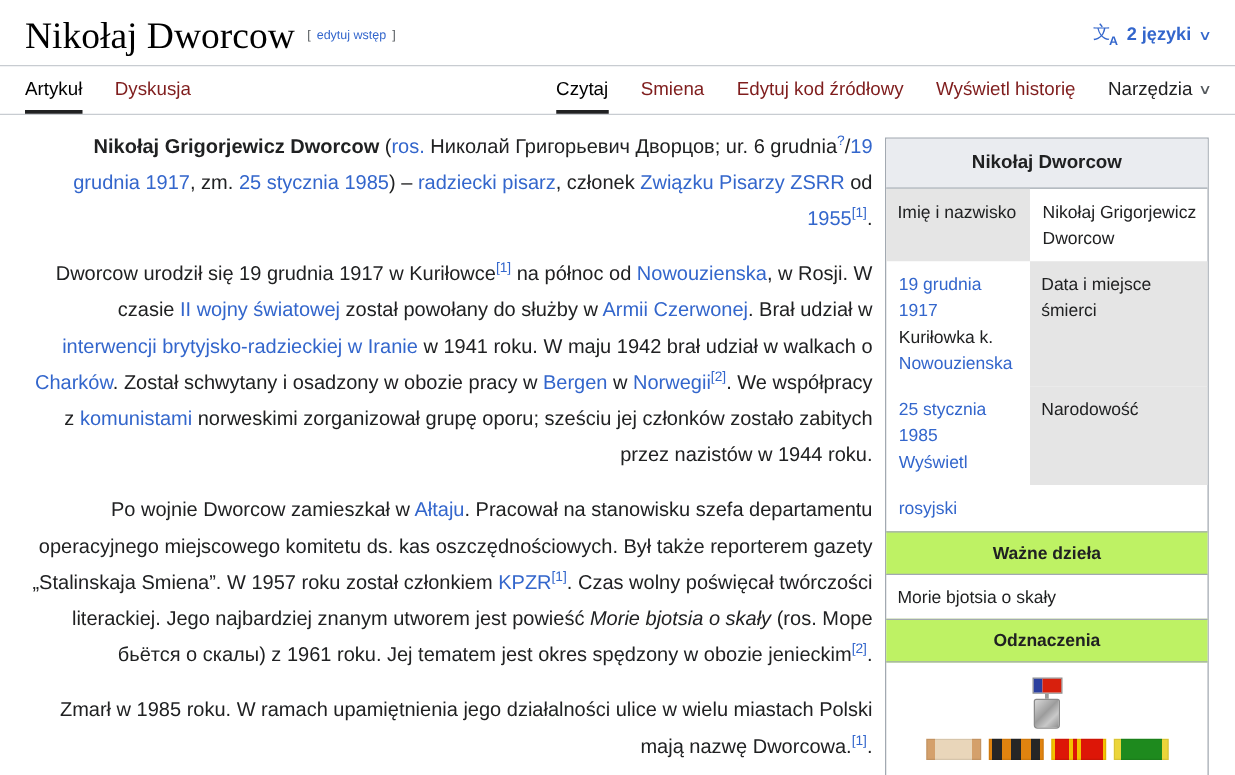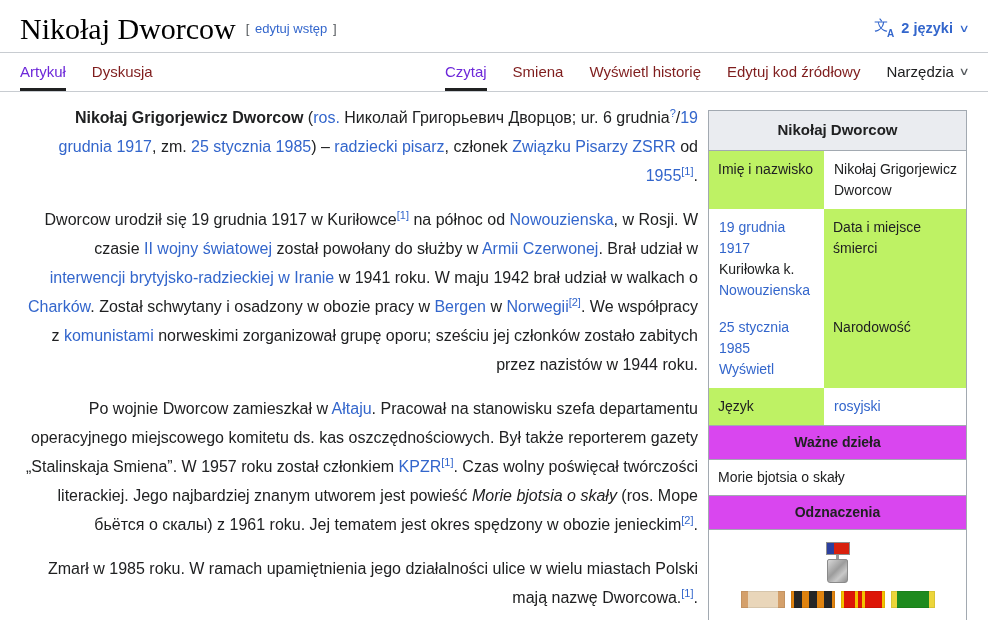--- a/index.html
+++ b/index.html
@@ -9,53 +9,53 @@
   .plain { color:#202122; }
   .bold { font-weight:bold; }
   .italic { font-style:italic; }
   sup.suplink { color:#3366cc; font-size:11px; vertical-align:super; line-height:0; cursor:pointer; }
 
   
   .title-row { display:flex; align-items:center; padding:8px 20px 4px 20px;
     border-bottom:1px solid #c8ccd1; height:53px; }
   h1.page-title { font-family:"Liberation Serif","DejaVu Serif",serif; font-weight:normal;
     font-size:30px; color:#000; line-height:1.1; }
-  .edit-intro { font-size:13px; margin-left:10px; color:#54595d;text-align:center; }
+  .edit-intro { font-size:10px; margin-left:10px; color:#54595d;text-align:center; }
   .edit-intro .link { margin:0 2px; }
   .lang-button { margin-left:auto; display:flex; align-items:center; gap:7px;
     color:#3366cc; font-weight:bold; font-size:14.5px; cursor:pointer; }
   .lang-icon { position:relative; width:20px; height:18px; font-weight:normal; }
   .lang-icon .zh { position:absolute; left:0; top:-2px; font-size:14px; color:#3366cc; }
   .lang-icon .la { position:absolute; right:0; bottom:-2px; font-size:10px; color:#3366cc; font-weight:bold; }
   .chev { font-size:11px; font-weight:normal; transform:scaleX(1.4); display:inline-block; }
 
   
   .tab-row { display:flex; justify-content:space-between; padding:0 20px;
     height:39px; border-bottom:1px solid #c8ccd1; font-size:15px; }
   .tab-group { display:flex; gap:26px; }
   .tab { display:flex; align-items:center; gap:6px; height:100%;
     border-bottom:3px solid transparent; padding-top:2px; cursor:pointer; color:#7f1d1d; }
-  .tab.active { color:#6d28d9; border-bottom-color:#202122; }
+  .tab.active { color:#000000; border-bottom-color:#202122; }
   .tab.neutral { color:#202122; }
   .tab .chev { color:#54595d; }
 
   
   .content { position:absolute; left:20px; top:103px; width:678px;
     font-size:16px; line-height:29px; }
   .content p { margin-bottom:15px;text-align:right; }
 
   
   .infobox { position:absolute; left:708px; top:110px; width:259px;
     border:1px solid #a2a9b1; background:#fff; font-size:14px; line-height:1.5; }
   .ib-title { background:#eaecf0; border-bottom:1px solid #a2a9b1; text-align:center;
     font-weight:bold; font-size:15px; padding:8px 6px; }
   .ib-rows { display:grid; grid-template-columns:115px 1fr; }
-  .ib-label { background:#bef264; padding:8px 6px 8px 9px; }
+  .ib-label { background:#e5e5e5; padding:8px 6px 8px 9px; }
   .ib-value { padding:8px 8px 8px 10px; }
-  .ib-section { background:#d946ef; border-top:1px solid #a2a9b1; border-bottom:1px solid #a2a9b1;
+  .ib-section { background:#bef264; border-top:1px solid #a2a9b1; border-bottom:1px solid #a2a9b1;
     text-align:center; font-weight:bold; padding:6px; }
   .ib-works { padding:7px 9px; }
   .ib-medals { padding:12px 6px 14px; }
 
   
   .medal { width:30px; margin:0 auto; cursor:pointer; }
   .medal-bar { width:24px; height:13px; border:1px solid #8d8d8d; display:flex; margin:0 auto; background:#fff; }
   .medal-bar-blue { width:7px; background:#2b3f9e; }
   .medal-bar-red { flex:1; background:#d8200d; }
   .medal-link { width:3px; height:4px; background:#9a9a9a; margin:0 auto; }
@@ -95,24 +95,24 @@
       </span>
   </div>
   <div class="tab-group">
     <span class="tab active">
       <span>Czytaj</span>
       </span>
     <span class="tab">
       <span>Smiena</span>
       </span>
     <span class="tab">
-      <span>Wyświetl historię</span>
+      <span>Edytuj kod źródłowy</span>
       </span>
     <span class="tab">
-      <span>Edytuj kod źródłowy</span>
+      <span>Wyświetl historię</span>
       </span>
     <span class="tab neutral">
       <span>Narzędzia</span>
       <span class="chev">∨</span>
       </span>
   </div>
 </div>
 
 <div class="content">
   <p><span class="bold">Nikołaj Grigorjewicz Dworcow</span><span class="plain"> (</span><span class="link">ros.</span><span class="plain"> Николай Григорьевич Дворцов; ur. 6 grudnia</span><sup class="suplink">?</sup><span class="plain">/</span><span class="link">19 grudnia 1917</span><span class="plain">, zm. </span><span class="link">25 stycznia 1985</span><span class="plain">) – </span><span class="link">radziecki pisarz</span><span class="plain">, członek </span><span class="link">Związku Pisarzy ZSRR</span><span class="plain"> od </span><span class="link">1955</span><sup class="suplink">[1]</sup><span class="plain">.</span></p>
@@ -123,21 +123,20 @@
 
 <div class="infobox">
   <div class="ib-title">Nikołaj Dworcow</div>
   <div class="ib-rows" id="ib-rows">
       <div class="ib-label">Imię i nazwisko</div>
       <div class="ib-value"><span class="plain">Nikołaj Grigorjewicz Dworcow</span></div>
       <div class="ib-value"><span class="link">19 grudnia 1917</span><br><span class="plain">Kuriłowka k. </span><span class="link">Nowouzienska</span></div>
       <div class="ib-label">Data i miejsce śmierci</div>
       <div class="ib-value"><span class="link">25 stycznia 1985</span><br><span class="link">Wyświetl</span></div>
       <div class="ib-label">Narodowość</div>
-      <div class="ib-label">Język</div>
       <div class="ib-value"><span class="link">rosyjski</span></div>
     </div>
   <div class="ib-section">Ważne dzieła</div>
   <div class="ib-works">Morie bjotsia o skały</div>
   <div class="ib-section">Odznaczenia</div>
   <div class="ib-medals">
     <div class="medal">
       <div class="medal-bar">
         <div class="medal-bar-blue"></div>
           <div class="medal-bar-red"></div>

